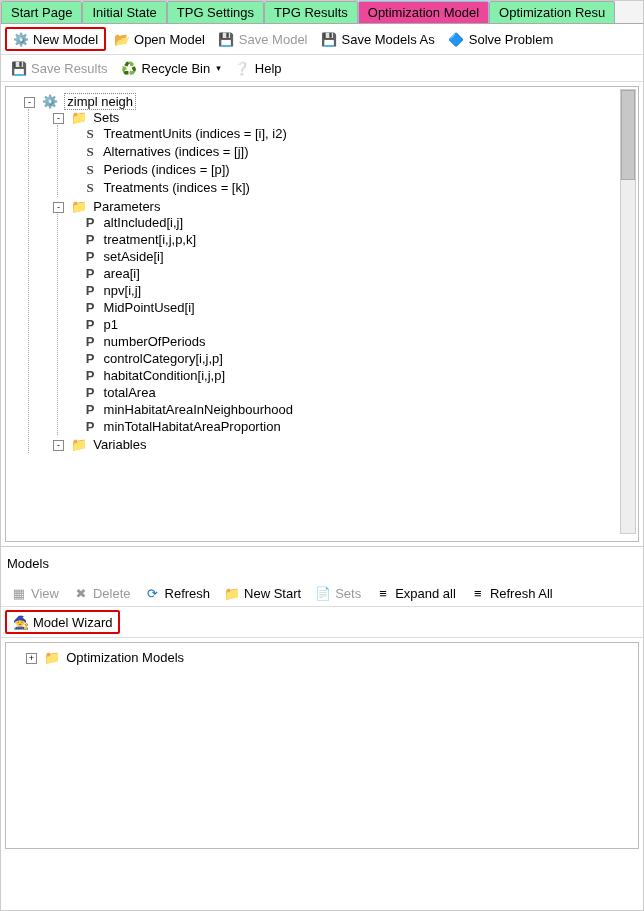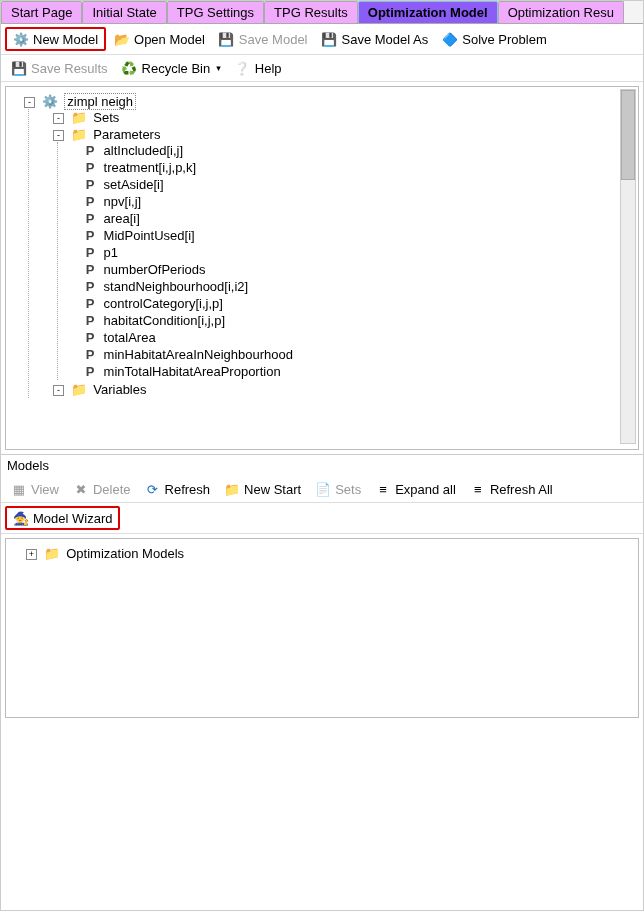--- a/index.html
+++ b/index.html
@@ -1,37 +1,37 @@
 <!DOCTYPE html>
 <html><head>
 <meta charset="utf-8">
 <style>
   * { box-sizing: border-box; margin: 0; padding: 0; font-family: "Segoe UI", Tahoma, sans-serif; font-size: 13px; }
   body { width: 644px; height: 911px; background: #fff; border: 1px solid #ccc; overflow: hidden; }
   .tabs { display: flex; border-bottom: 1px solid #aaa; background: #f4f4f4; }
-  .tab { padding: 3px 9px; border: 1px solid #aaa; border-bottom: none; background: #f0abfc; margin-right:0; white-space: nowrap; cursor: pointer; border-radius: 2px 2px 0 0;}
-  .tab.active { background:#8b5cf6; border-color:#8fbce0;font-weight:bold;}
+  .tab { padding: 3px 9px; border: 1px solid #aaa; border-bottom: none; background: #86efac; margin-right:0; white-space: nowrap; cursor: pointer; border-radius: 2px 2px 0 0;}
+  .tab.active { background:#ec4899; border-color:#8fbce0;}
   .toolbar { display:flex; flex-wrap:wrap; align-items:center; padding:3px 4px; border-bottom:1px solid #ddd; gap:2px;}
   .tbtn { display:inline-flex; align-items:center; gap:4px; padding:2px 6px; border-radius:3px; cursor:pointer; }
   .tbtn.disabled { color:#999; cursor:default;}
   .hl { border:2px solid #d00; border-radius:2px; }
   .icon { width:16px; height:16px; display:inline-flex; align-items:center; justify-content:center; font-size:13px;}
   .dropdown-caret{font-size:9px; padding-left:2px;}
-  .tree-pane { height:364px; margin:4px; padding:6px 16px 0 4px; border:1px solid #bbb; position:relative; overflow:hidden;}
+  .tree-pane { height:456px; margin:4px; padding:6px 16px 0 4px; border:1px solid #bbb; position:relative; overflow:hidden;}
   .tree-scroll{position:absolute; right:2px; top:2px; width:16px; height:98%; background:#eee; border:1px solid #ccc;}
   .tree-scroll-thumb{width:100%; height:90px; background:#c7c7c7; border:1px solid #aaa;}
   .tree { list-style:none; padding-left:14px;}
   .tree ul { list-style:none; padding-left:24px; border-left:1px dotted #aaa; margin-left:4px;}
   .tree li { padding:1px 0; white-space:nowrap;}
   .toggle{display:inline-block; width:11px; height:11px; border:1px solid #888; font-size:9px; line-height:9px; text-align:center; margin-right:4px; cursor:pointer; vertical-align:middle;}
   .node-icon{display:inline-block; width:16px; text-align:center; margin-right:2px;}
   .folder{color:#d6a13a;}
   .root-label{border:1px dotted #888; padding:0 2px;}
-  .models-hdr{padding:3px 6px; border-top:1px solid #ccc;}
-  .models-tree{margin:4px; padding:6px 8px 0 6px; border:1px solid #bbb; height:180px;}
+  .models-hdr{padding:9px 6px; border-top:1px solid #ccc;}
+  .models-tree{margin:4px; padding:6px 8px 0 6px; border:1px solid #bbb; height:207px;}
   .S{font-weight:bold; color:#444; font-family:"Segoe UI";}
   .P{font-weight:bold; color:#444;}
 </style>
 </head>
 <body>
 
 <div class="tabs">
   <div class="tab">Start Page</div>
   <div class="tab">Initial State</div>
   <div class="tab">TPG Settings</div>
@@ -48,21 +48,21 @@
   <span class="tbtn">
     <span class="icon">📂</span>
     <span>Open Model</span>
   </span>
   <span class="tbtn disabled">
     <span class="icon">💾</span>
     <span>Save Model</span>
   </span>
   <span class="tbtn">
     <span class="icon">💾</span>
-    <span>Save Model As</span>
+    <span>Save Models As</span>
   </span>
   <span class="tbtn">
     <span class="icon">🔷</span>
     <span>Solve Problem</span>
   </span>
 </div>
 
 <div class="toolbar">
   <span class="tbtn disabled">
     <span class="icon">💾</span>
@@ -86,35 +86,40 @@
   <ul class="tree">
     <li>
       <span class="toggle">-</span>
       <span class="node-icon">⚙️</span>
       <span class="root-label">zimpl neigh</span>
       <ul>
         <li>
           <span class="toggle">-</span>
           <span class="node-icon folder">📁</span>
           <span>Sets</span>
+          <ul id="sets-list">
+              <li><span class="node-icon S">S</span> TreatmentUnits (indices = [i], i2)</li>
+              <li><span class="node-icon S">S</span> Alternatives (indices = [j])</li>
+              <li><span class="node-icon S">S</span> Periods (indices = [p])</li>
+              <li><span class="node-icon S">S</span> Treatments (indices = [k])</li>
+            </ul>
         </li>
         <li>
           <span class="toggle">-</span>
           <span class="node-icon folder">📁</span>
           <span>Parameters</span>
           <ul id="params-list">
               <li><span class="node-icon P">P</span> altIncluded[i,j]</li>
               <li><span class="node-icon P">P</span> treatment[i,j,p,k]</li>
               <li><span class="node-icon P">P</span> setAside[i]</li>
+              <li><span class="node-icon P">P</span> area[i]</li>
               <li><span class="node-icon P">P</span> npv[i,j]</li>
-              <li><span class="node-icon P">P</span> area[i]</li>
               <li><span class="node-icon P">P</span> MidPointUsed[i]</li>
               <li><span class="node-icon P">P</span> p1</li>
               <li><span class="node-icon P">P</span> numberOfPeriods</li>
-              <li><span class="node-icon P">P</span> standNeighbourhood[i,i2]</li>
               <li><span class="node-icon P">P</span> controlCategory[i,j,p]</li>
               <li><span class="node-icon P">P</span> habitatCondition[i,j,p]</li>
               <li><span class="node-icon P">P</span> totalArea</li>
               <li><span class="node-icon P">P</span> minHabitatAreaInNeighbourhood</li>
               <li><span class="node-icon P">P</span> minTotalHabitatAreaProportion</li>
             </ul>
         </li>
         <li>
           <span class="toggle">-</span>
           <span class="node-icon folder">📁</span>

